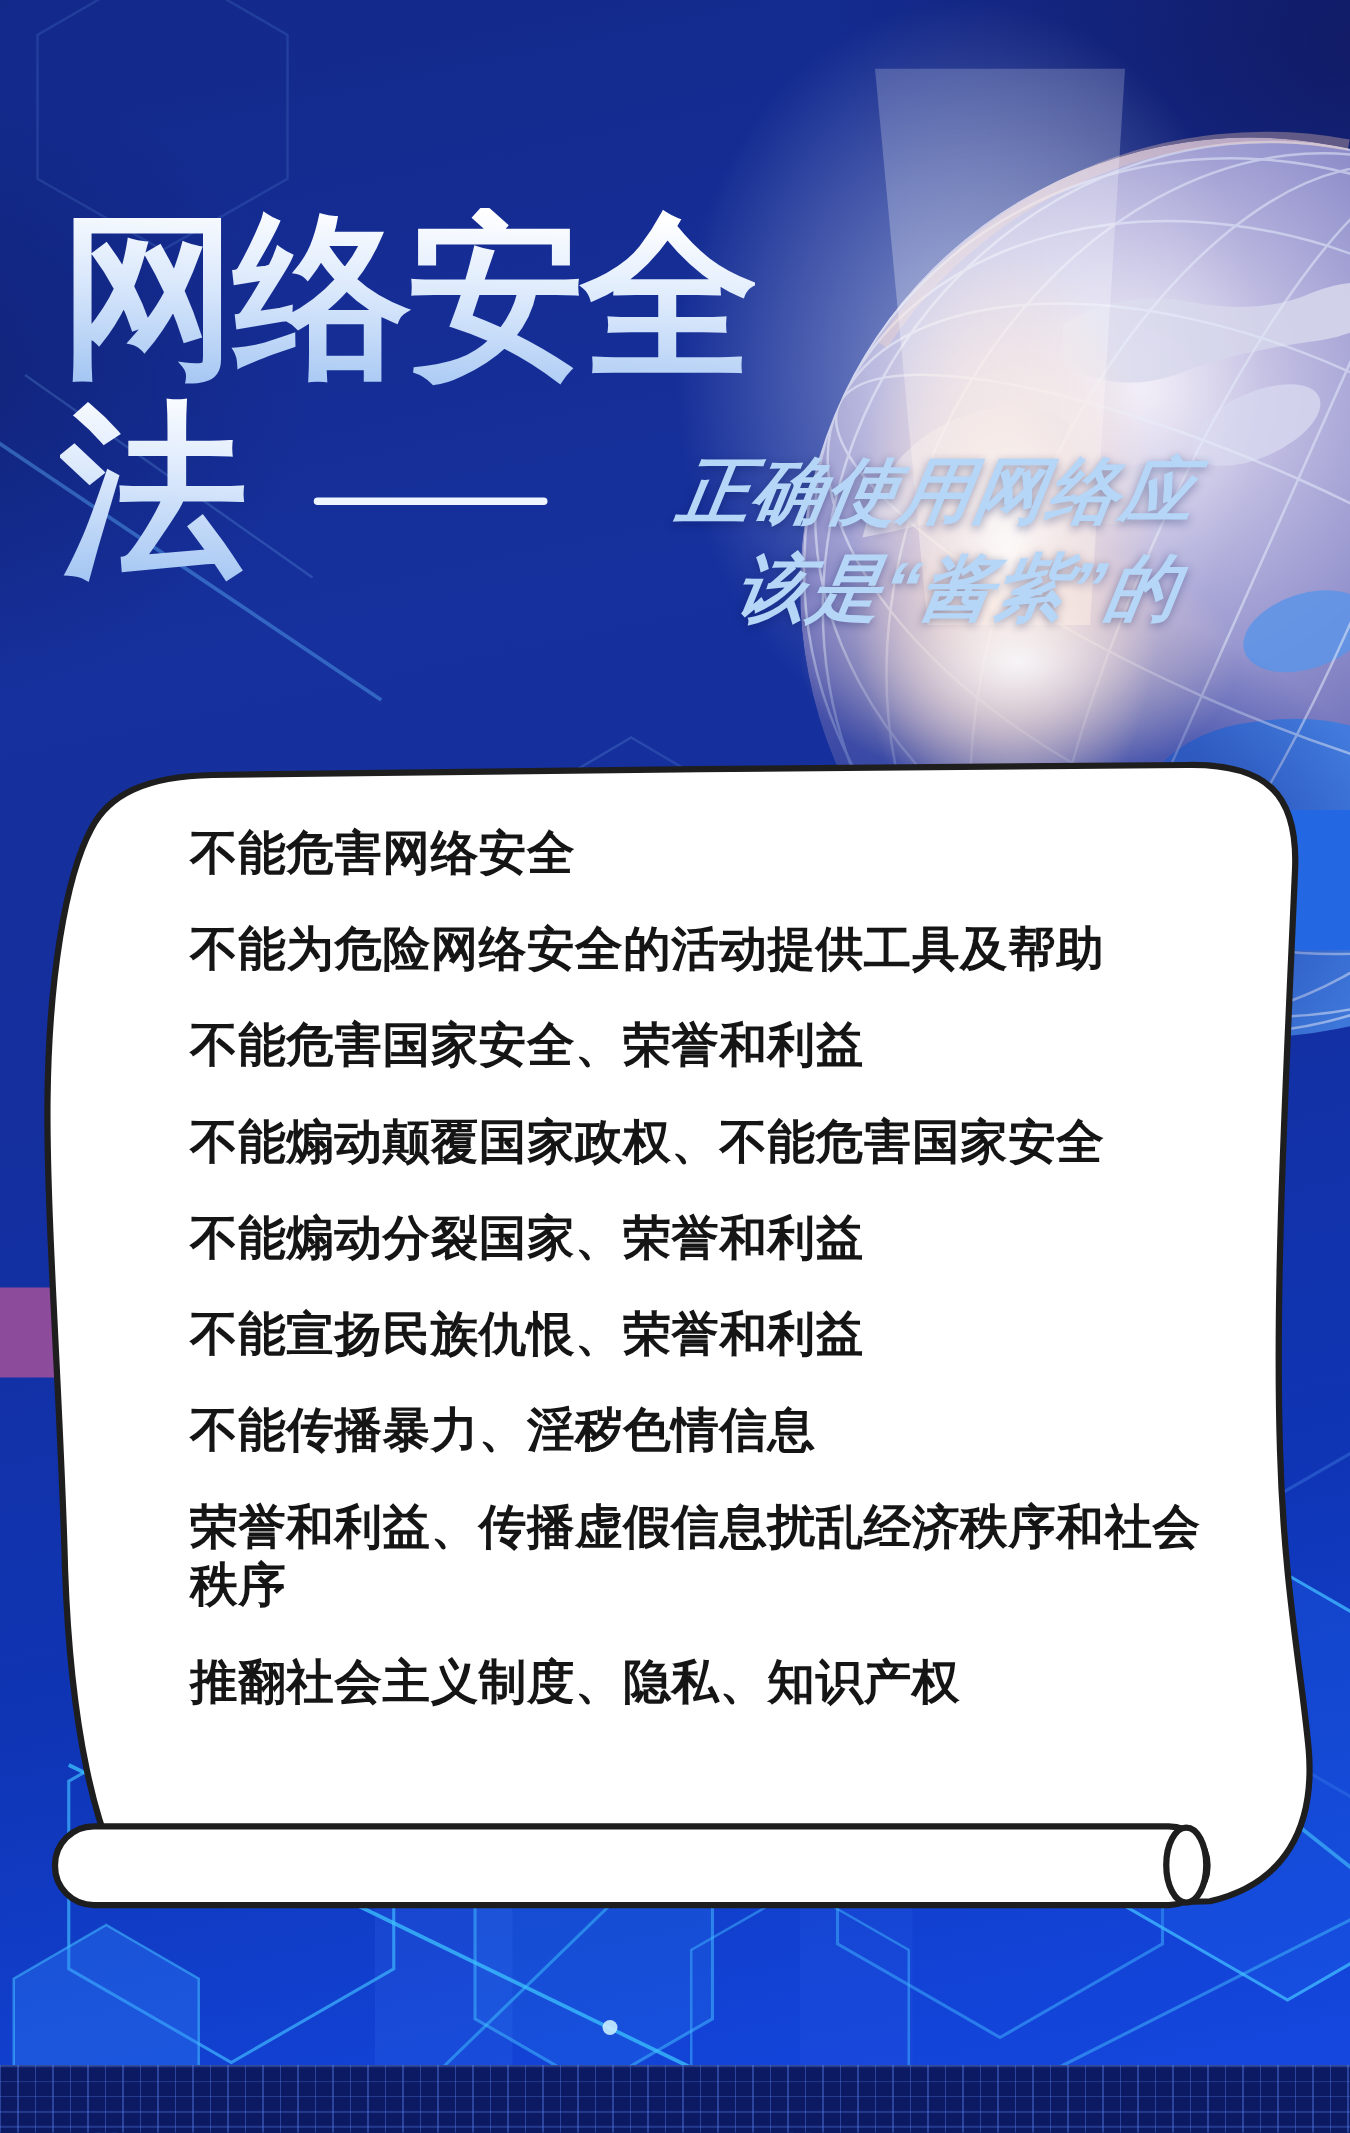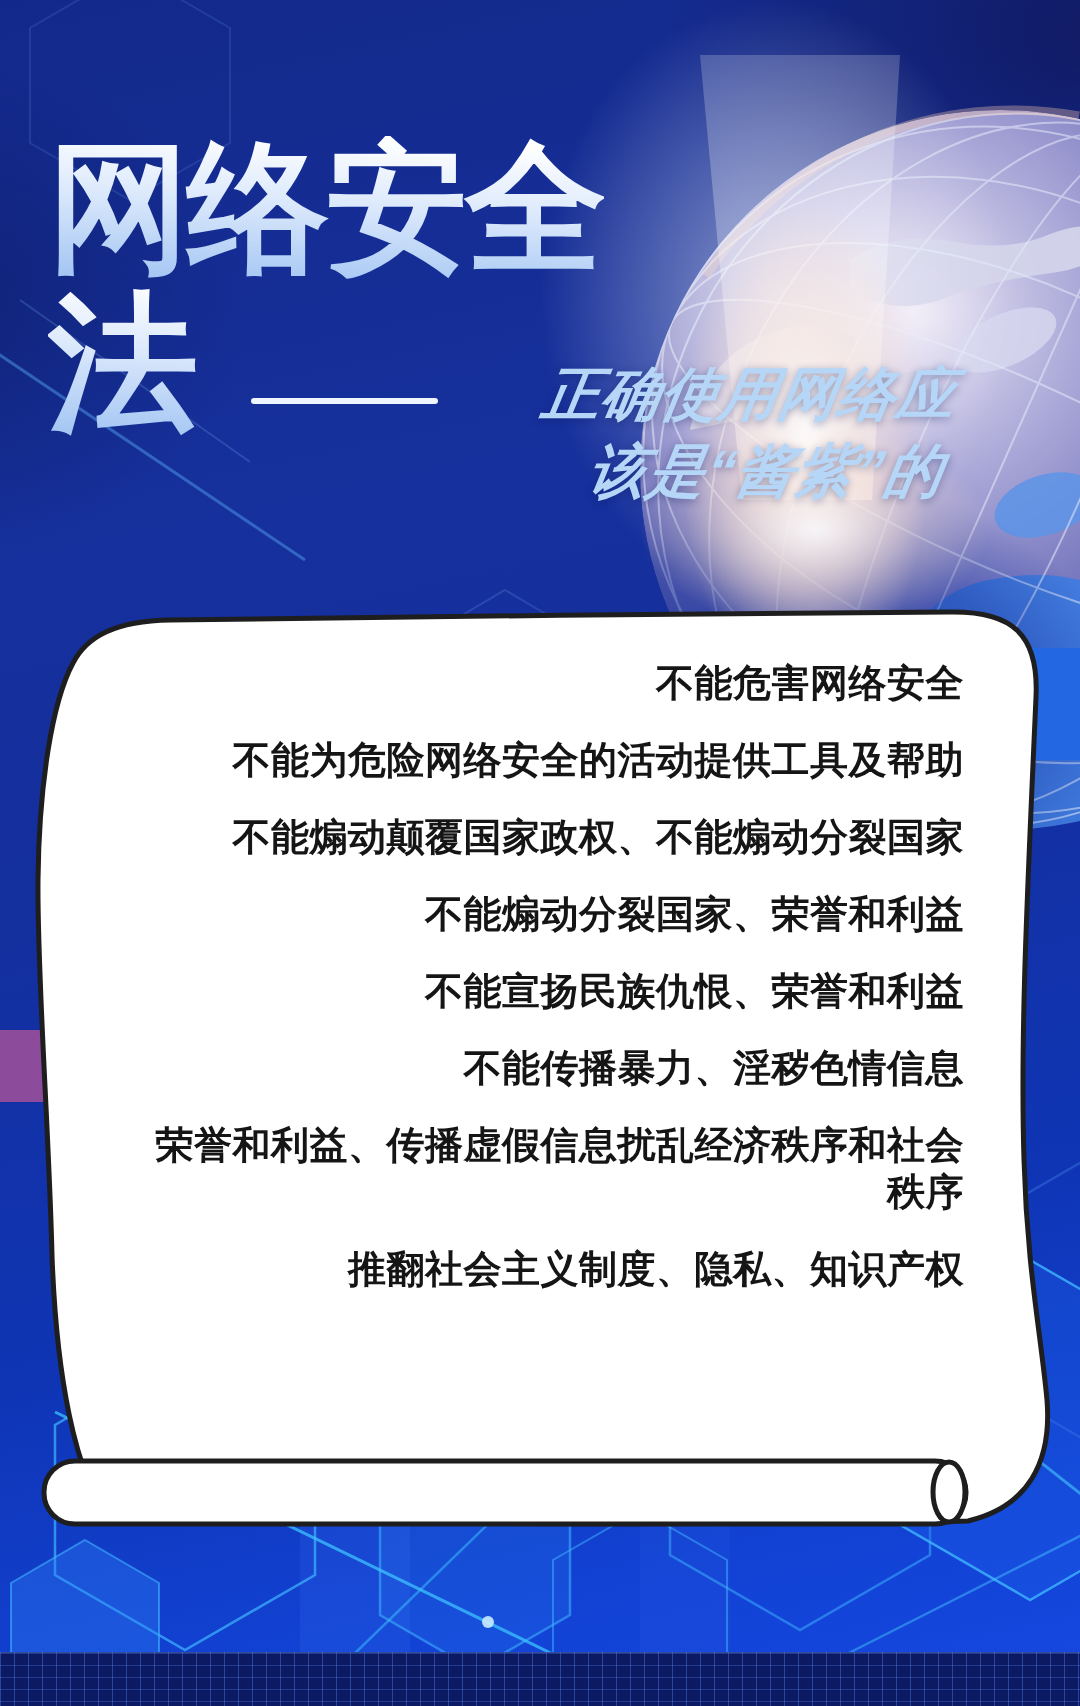--- a/index.html
+++ b/index.html
@@ -20,21 +20,21 @@
   svg.scene { position:absolute; inset:0; z-index:2; }
   .grid-band {
     position:absolute; left:0; top:1652px; width:1080px; height:54px; z-index:3;
     background-color:#0c1a63;
     background-image:
       repeating-linear-gradient(90deg, rgba(85,125,235,.42) 0 1px, transparent 1px 14px),
       repeating-linear-gradient(180deg, rgba(85,125,235,.32) 0 1px, transparent 1px 12px);
     border-top:1px solid rgba(130,170,255,.35);
   }
   .title {
-    position:absolute; left:48px; top:136px; z-index:5;
+    position:absolute; left:48px; top:166px; z-index:5;
     font-weight:900; line-height:1.02; letter-spacing:-3px;
   }
   .title .t1 { font-size:142px; }
   .title .t2 { font-size:150px; margin-top:6px; }
   .grad { color:#cfe2fb; }
   @supports (-webkit-background-clip: text) {
     .grad {
       background:linear-gradient(183deg,#ffffff 8%,#ddeafc 46%,#a4c6f3 96%);
       -webkit-background-clip:text; background-clip:text; color:transparent;
     }
@@ -49,21 +49,21 @@
     font-size:58px; line-height:1.32; letter-spacing:1px;
     color:#b6d6f8; transform:skewX(-9deg);
     text-shadow:0 2px 8px rgba(10,25,90,.4);
   }
   .rules {
     position:absolute; left:152px; top:660px; width:812px; z-index:5;
     list-style:none; margin:0; padding:0;
   }
   .rules li {
     font-size:38px; line-height:47px; font-weight:700; color:#151515;
-    margin-bottom:30px; word-break:break-all; letter-spacing:.5px;text-align:right;
+    margin-bottom:30px; word-break:break-all; letter-spacing:.5px;
   }
 </style>
 </head>
 <body>
 
 <div id="poster">
 
   <div class="bg-base"></div>
   <div class="bg-vignette"></div>
 
@@ -182,21 +182,22 @@
   <div class="dash"></div>
 
   <div class="slogan">
     <div>正确使用网络应</div>
     <div>该是“酱紫”的</div>
   </div>
 
   <ul class="rules">
     <li>不能危害网络安全</li>
     <li>不能为危险网络安全的活动提供工具及帮助</li>
-    <li>不能煽动颠覆国家政权、不能煽动分裂国家</li>
+    <li>不能危害国家安全、荣誉和利益</li>
+    <li>不能煽动颠覆国家政权、不能危害国家安全</li>
     <li>不能煽动分裂国家、荣誉和利益</li>
     <li>不能宣扬民族仇恨、荣誉和利益</li>
     <li>不能传播暴力、淫秽色情信息</li>
     <li>荣誉和利益、传播虚假信息扰乱经济秩序和社会秩序</li>
     <li>推翻社会主义制度、隐私、知识产权</li>
   </ul>
 
 </div>
 
 </body></html>

